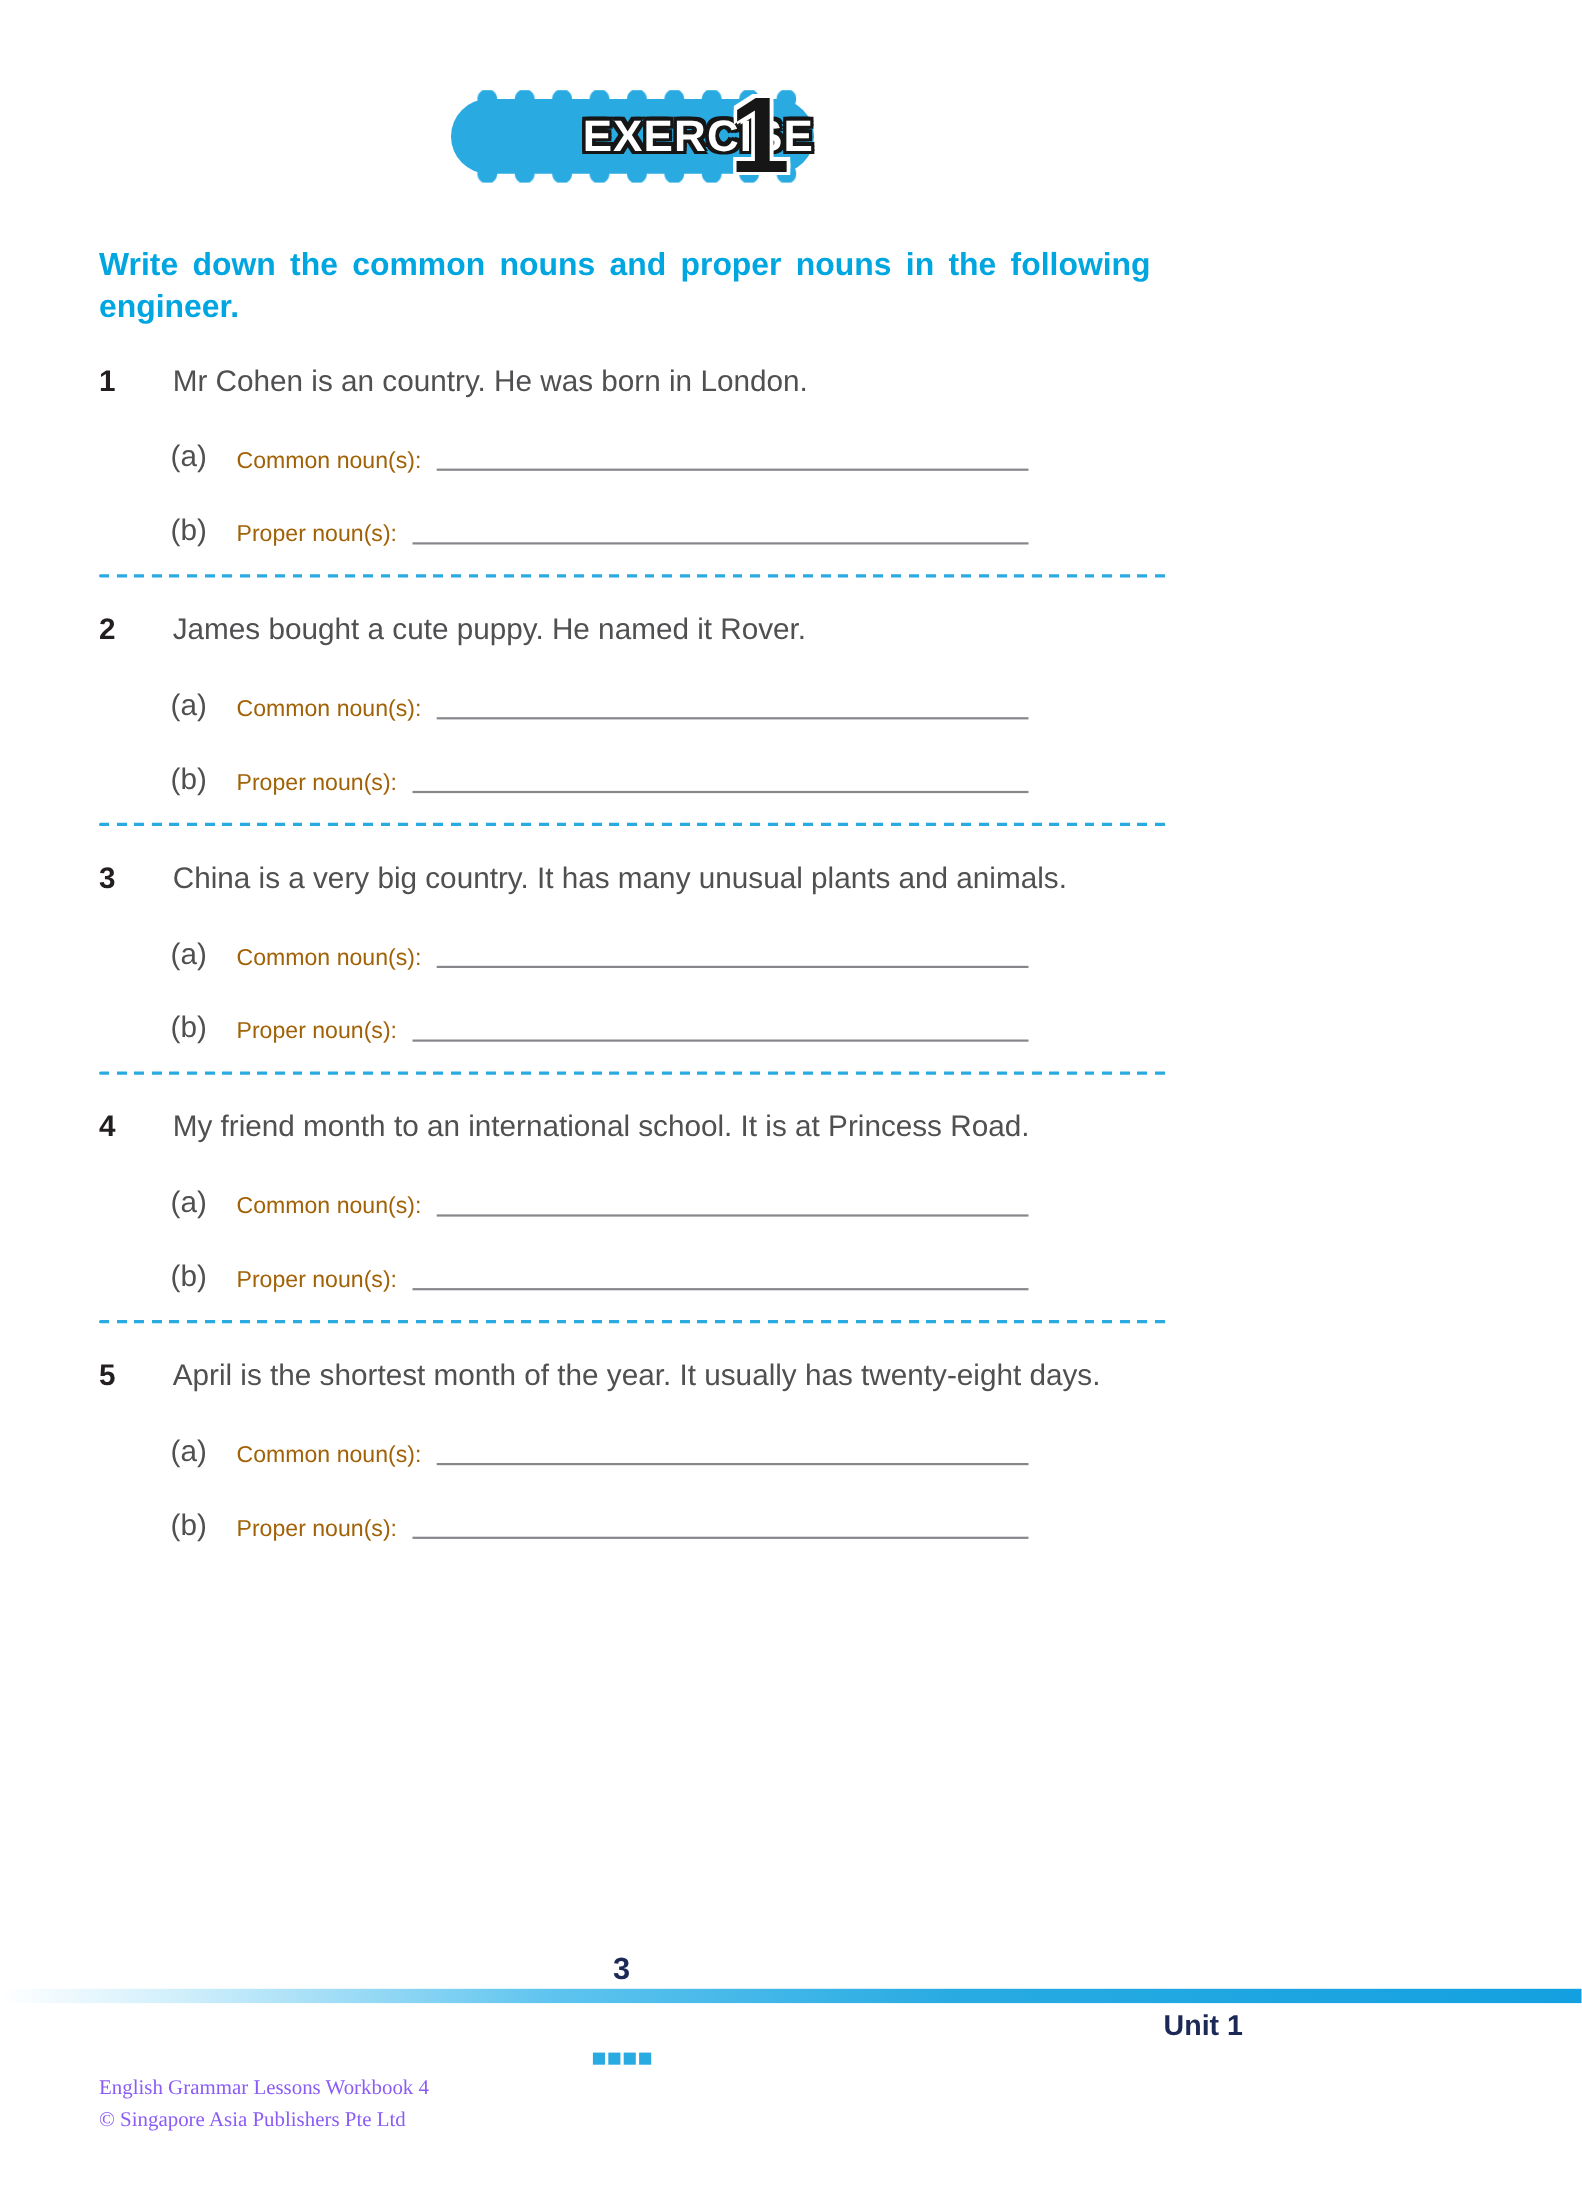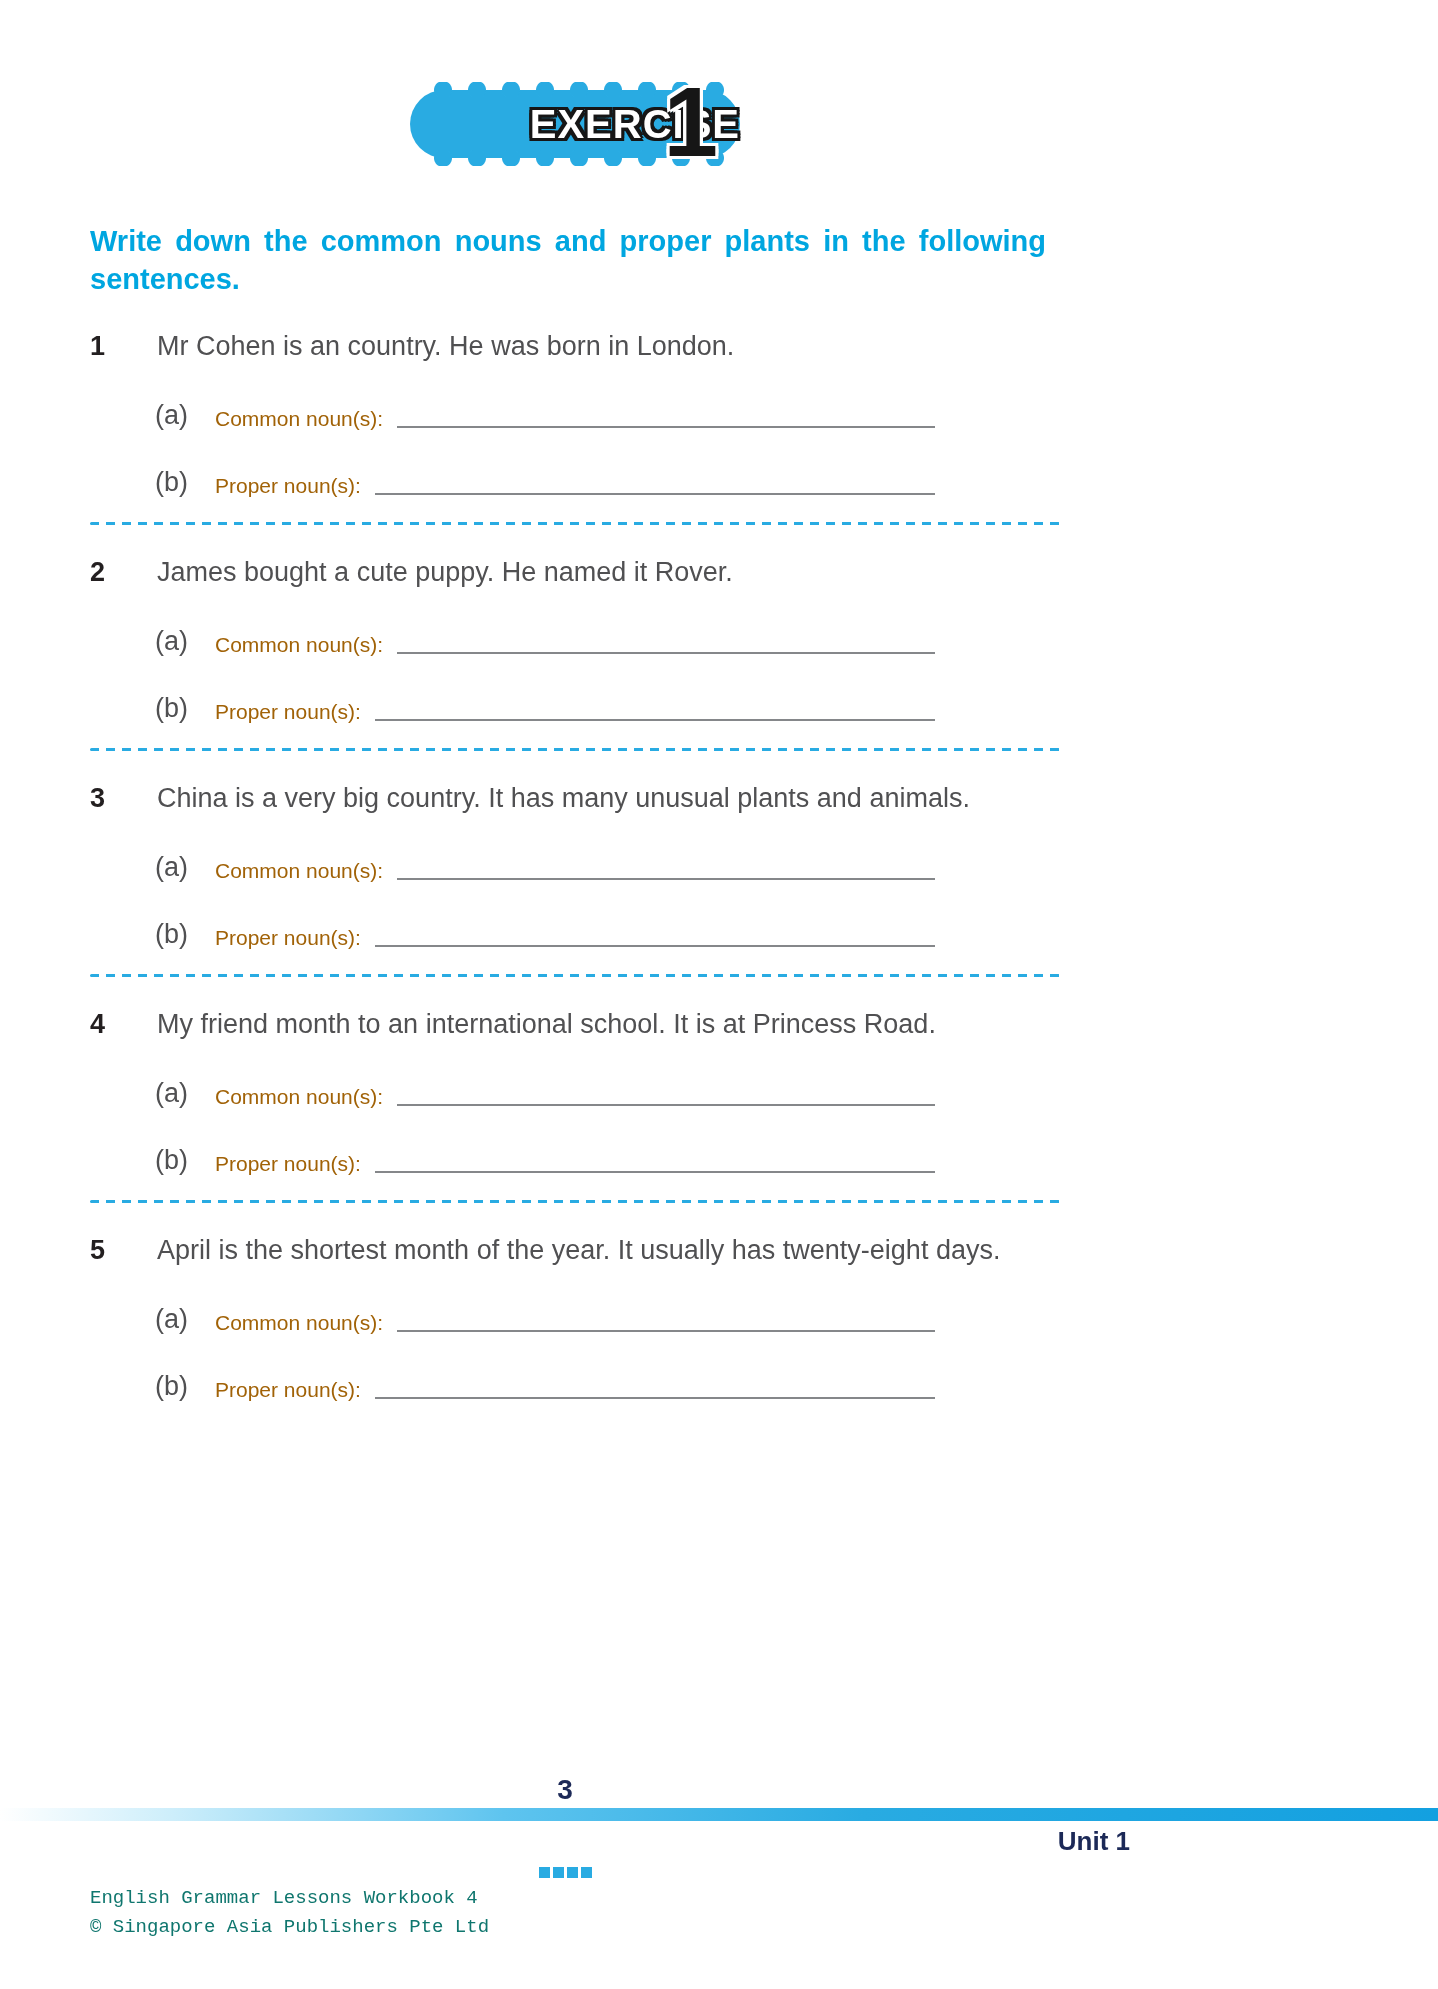--- a/index.html
+++ b/index.html
@@ -177,40 +177,40 @@
   .unit-squares .sq {
     width: 11px;
     height: 11px;
     background: #29ABE2;
     display: inline-block;
   }
   .credits {
     position: absolute;
     left: 90px;
     top: 1884px;
-    font-family: Liberation Mono, monospace;
+    font-family: Liberation Serif, serif;
     font-size: 19px;
     line-height: 1.55;
-    color: #0f766e;
+    color: #8b5cf6;
   }
 </style>
 </head>
 <body>
 
 <div class="page">
   <div class="content">
 
     <div class="badge-wrap">
       <div class="badge">
         <span class="badge-label">EXERCISE</span>
         <span class="badge-number">1</span>
       </div>
     </div>
 
-    <p class="instruction">Write down the common nouns and proper plants in the following sentences.</p>
+    <p class="instruction">Write down the common nouns and proper nouns in the following engineer.</p>
 
     <div class="question">
       <div class="q-head">
         <span class="q-num">1</span>
         <p class="q-sentence">Mr Cohen is an country. He was born in London.</p>
       </div>
       <div class="part-row">
         <span class="part-label">(a)</span>
         <span class="part-prompt">Common noun(s):</span>
         <span class="blank"></span>

